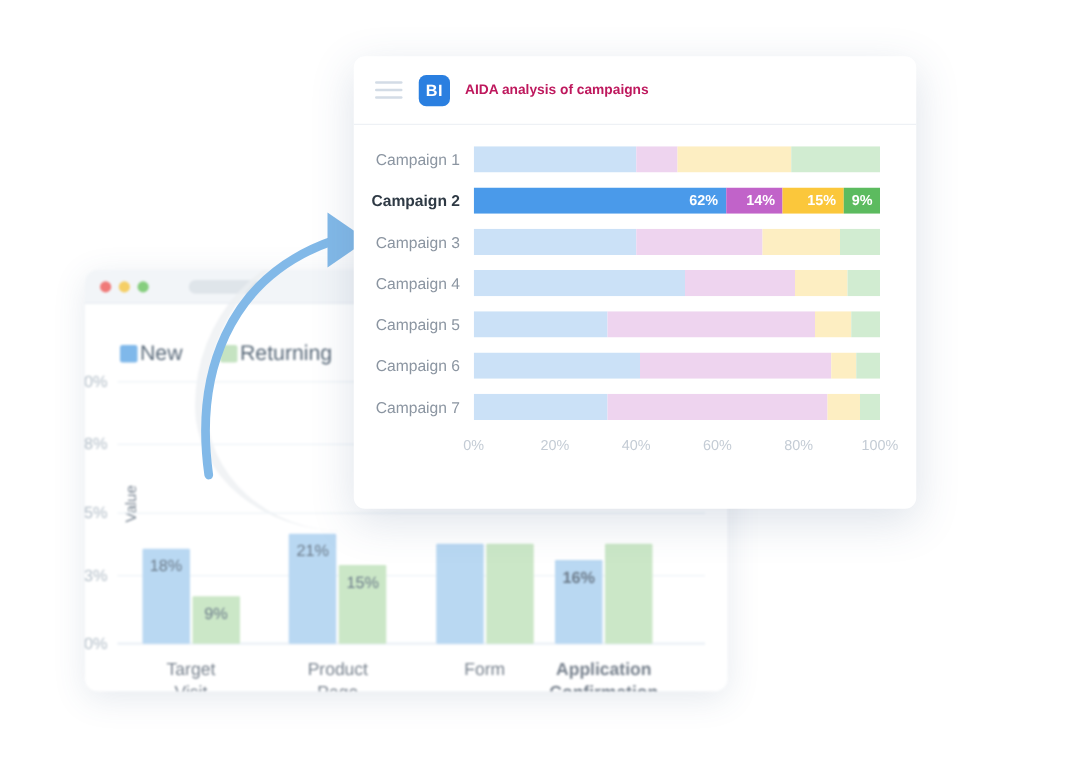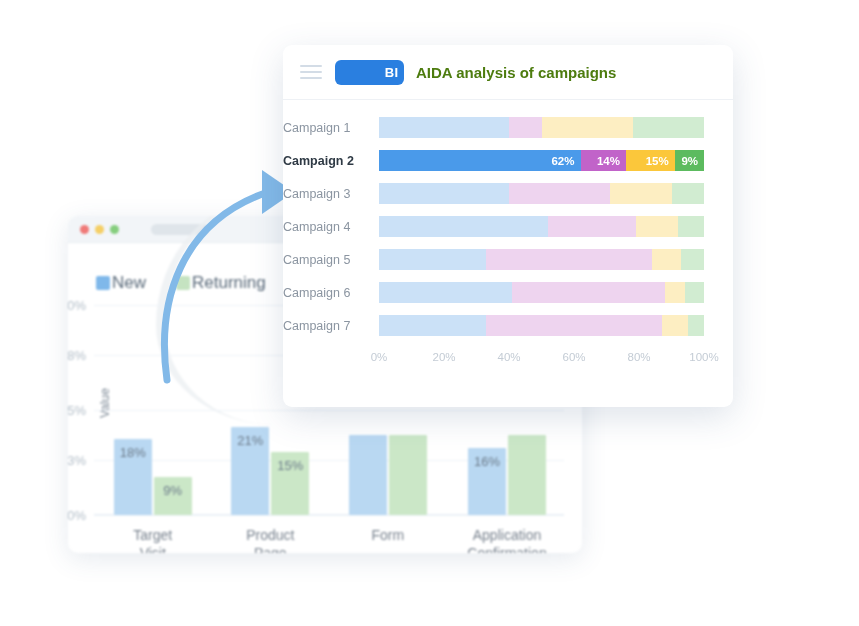--- a/index.html
+++ b/index.html
@@ -128,25 +128,25 @@
   #hamburger {
     width: 22px; display: flex; flex-direction: column; gap: 4px;
     cursor: pointer;
   }
   #hamburger span { display: block; height: 2px; background: #d3dce6; border-radius: 2px; }
   #bi-logo {
     width: 25px; height: 25px; border-radius: 6px;
     background: #2a7fe0;
     display: flex; align-items: center; justify-content: center;
     margin-left: 13px;
-    color: #ffffff; font-size: 13px; font-weight: bold; letter-spacing: .3px; padding-left: 44px;
+    color: #ffffff; font-size: 13px; font-weight: bold; letter-spacing: .3px;
   }
   #card-title {
     margin-left: 12px;
-    font-size: 15px; font-weight: bold; color: #4d7c0f;
+    font-size: 11px; font-weight: bold; color: #be185d;
     white-space: nowrap;
   }
   #period-select {
     margin-left: auto;
     width: 122px; height: 27px;
     border: 1px solid #dde3ea; border-radius: 4px;
     background: #fcfdfe;
     display: flex; align-items: center;
     padding: 0 9px; box-sizing: border-box;
     cursor: pointer;
@@ -168,21 +168,21 @@
   .legend-swatch { width: 12px; height: 12px; border-radius: 2px; }
   .legend-label { font-size: 12.5px; color: #77828f; }
 
   #chart-area { position: relative; margin-top: 11px; }
   .row {
     display: flex; align-items: center;
     height: 33px;
   }
   .row-label {
     width: 96px; box-sizing: border-box;
-    padding-right: 11px; text-align: left;
+    padding-right: 11px; text-align: right;
     font-size: 12.5px; color: #8b95a1; white-space: nowrap;
   }
   .row.active .row-label { color: #2f3a45; font-weight: bold; }
   .bar {
     width: 325px; height: 21px;
     display: flex; overflow: hidden;
   }
   .seg {
     height: 100%;
     display: flex; align-items: center; justify-content: flex-end;
@@ -261,21 +261,21 @@
             <span class="bg-bar-value">15%</span>
           </div>
           <div class="bg-cat">Product
 Page</div>
         </div>
         <div class="bg-group" style="left: 254.75px;">
           <div class="bg-bar new" style="height: 79.8px; background: rgb(185, 216, 242);"></div>
           <div class="bg-bar ret" style="height: 79.8px; background: rgb(203, 231, 199);"></div>
           <div class="bg-cat">Form</div>
         </div>
-        <div class="bg-group" style="left: 374px;">
+        <div class="bg-group" style="left: 350px; font-weight: bold;">
           <div class="bg-bar new" style="height: 67.2px; background: rgb(185, 216, 242);">
             <span class="bg-bar-value">16%</span>
           </div>
           <div class="bg-bar ret" style="height: 79.8px; background: rgb(203, 231, 199);"></div>
           <div class="bg-cat">Application
 Confirmation</div>
         </div>
       </div>
   </div>
 </div>

